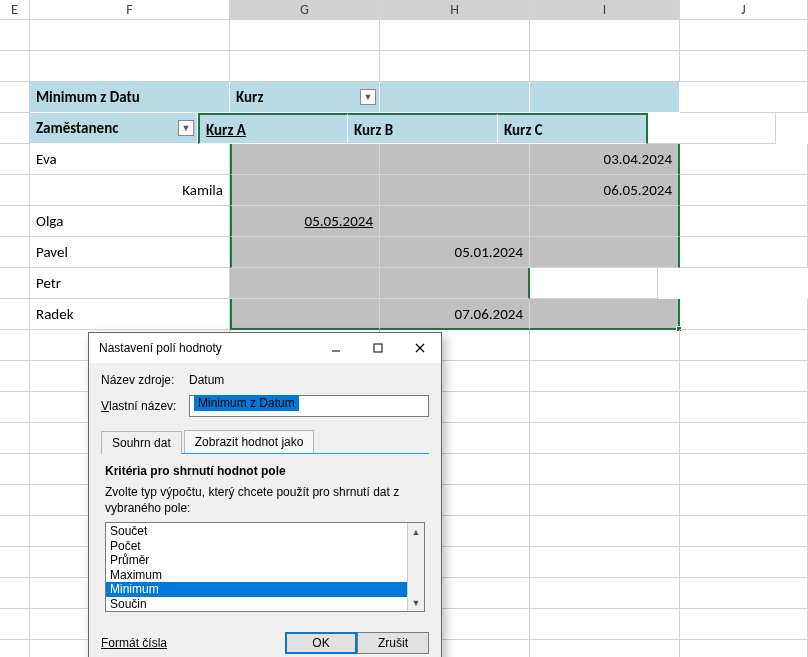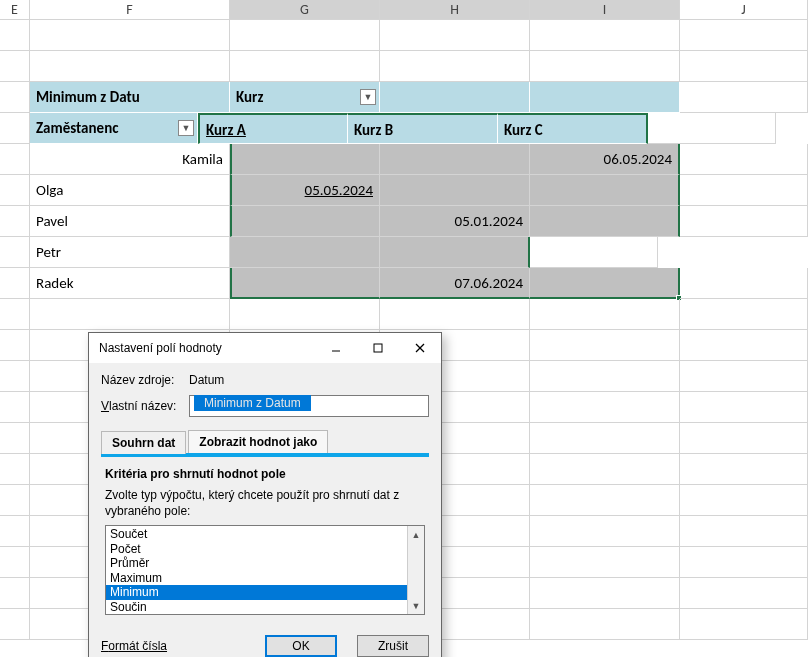--- a/index.html
+++ b/index.html
@@ -133,28 +133,27 @@
     flex: 1;
     height: 22px;
     border: 1px solid #7a7a7a;
     background: #fff;
     padding: 0 4px;
     font-family: inherit;
     font-size: 12px;
   }
   .dlg-input .seltext {
     background: #0078d7;
-    color: #e5e5e5;
-    padding: 1px 10px;
+    color: #000000;
+    padding: 1px 4px;
   }
   .tabs {
     display: flex;
     margin-top: 13px;
-    border-bottom: 4px solid #0ea5e9;
-    font-weight: bold;
+    border-bottom: 1px solid #0ea5e9;
   }
   .tab {
     padding: 4px 10px;
     border: 1px solid #b9b9b9;
     border-bottom: none;
     background: #f0f0f0;
     margin-right: 2px;
     position: relative;
     font-size: 12px;
   }
@@ -222,21 +221,21 @@
     text-decoration: underline;
     text-decoration-style: solid;
     cursor: pointer;
   }
   .spacer { flex: 1; }
   .btn {
     min-width: 72px;
     height: 22px;
     border: 1px solid #7a7a7a;
     background: #e1e1e1;
-    margin-left: 20px;
+    margin-left: 0;
     font-family: inherit;
     font-size: 12px;
     cursor: pointer;
   }
   .btn.default {
     border: 2px solid #0078d7;
   }
 </style>
 </head>
 <body>
@@ -274,20 +273,28 @@
         <div class="cell pivot-header" style="width: 150px;"></div>
         <div class="cell pivot-header" style="width: 150px;"></div>
         <div class="cell " style="width: 128px;"></div>
       </div>
       <div class="row">
         <div class="cell " style="width: 30px;"></div>
         <div class="cell pivot-subhead" style="width: 168px;">Zaměstanenc<span class="drop-btn">▼</span></div>
         <div class="cell pivot-subhead sel-border-top sel-border-left" style="width: 150px;">Kurz A</div>
         <div class="cell pivot-subhead sel-border-top" style="width: 150px;">Kurz B</div>
         <div class="cell pivot-subhead sel-border-top sel-border-right" style="width: 150px;">Kurz C</div>
+        <div class="cell " style="width: 128px;"></div>
+      </div>
+      <div class="row">
+        <div class="cell " style="width: 30px;"></div>
+        <div class="cell pivot-rowlabel" style="width: 200px;">Eva</div>
+        <div class="cell pivot-data-sel right sel-border-left" style="width: 150px;"></div>
+        <div class="cell pivot-data-sel right" style="width: 150px;"></div>
+        <div class="cell pivot-data-sel right sel-border-right" style="width: 150px;">03.04.2024</div>
         <div class="cell " style="width: 128px;"></div>
       </div>
       <div class="row">
         <div class="cell " style="width: 30px;"></div>
         <div class="cell pivot-rowlabel" style="width: 200px; text-align: right;">Kamila</div>
         <div class="cell pivot-data-sel right sel-border-left" style="width: 150px;"></div>
         <div class="cell pivot-data-sel right" style="width: 150px;"></div>
         <div class="cell pivot-data-sel right sel-border-right" style="width: 150px;">06.05.2024</div>
         <div class="cell " style="width: 128px;"></div>
       </div>

